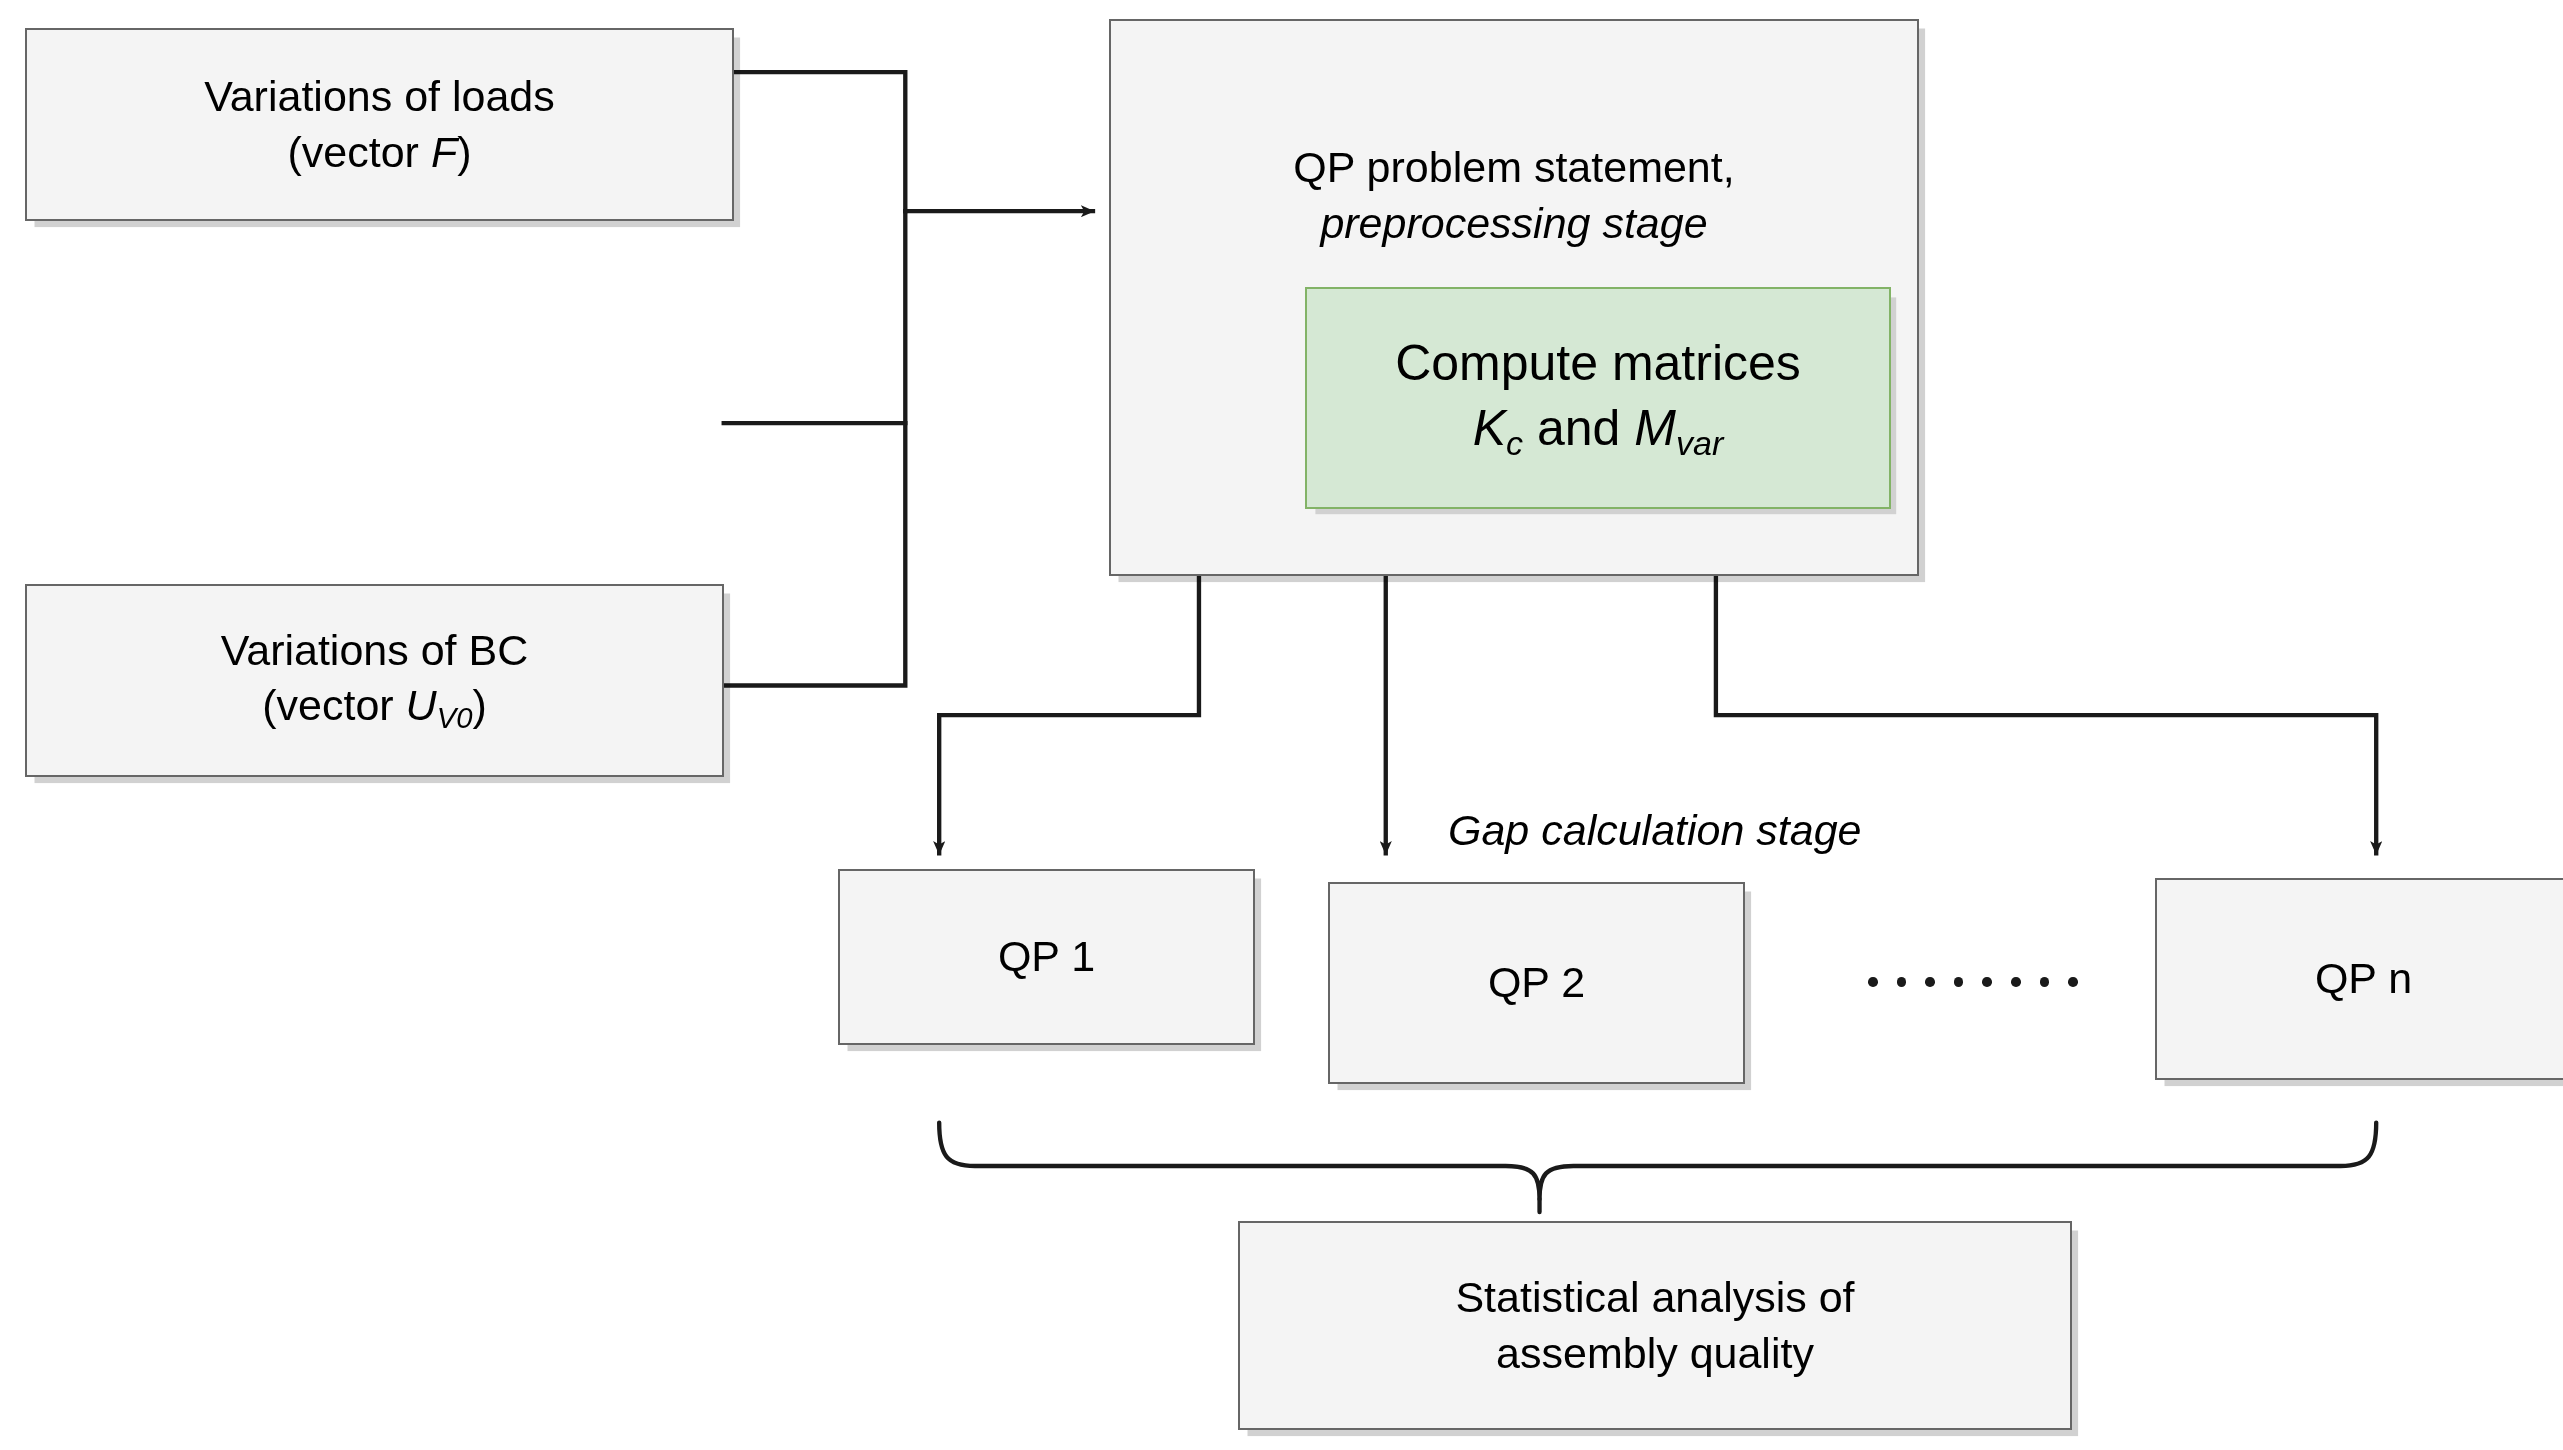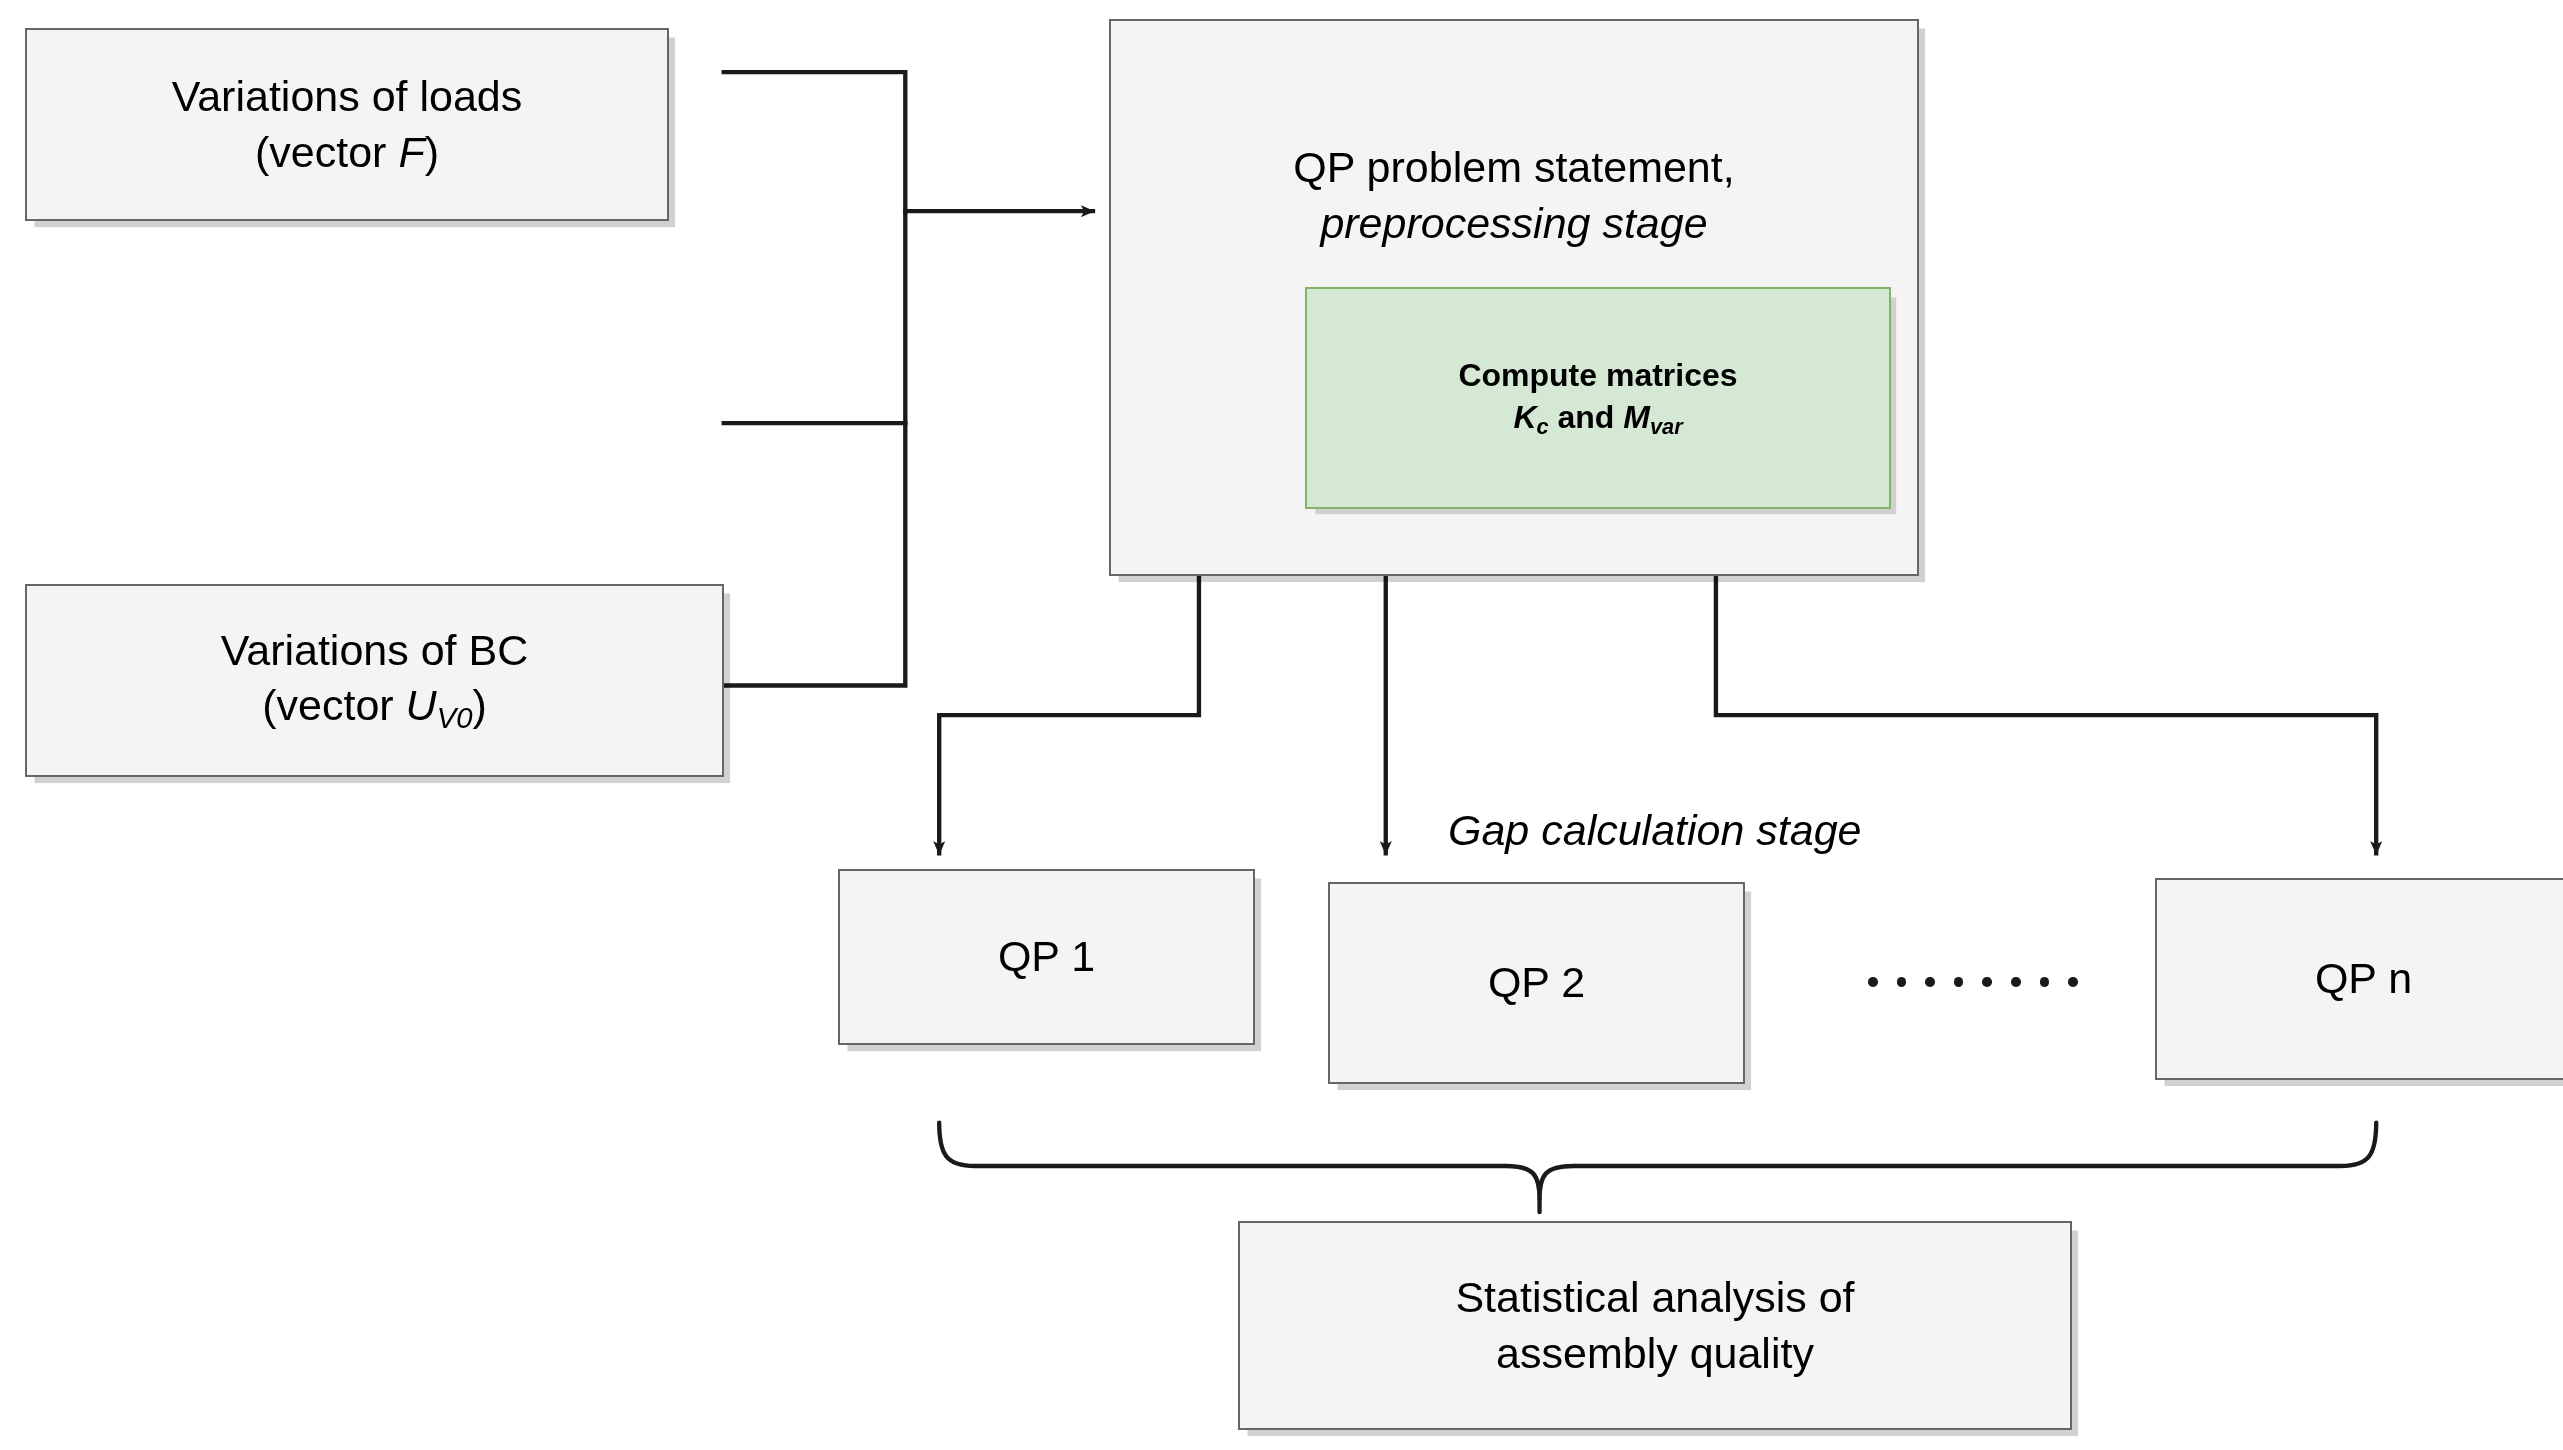--- a/index.html
+++ b/index.html
@@ -36,21 +36,21 @@
     align-items: center;
     justify-content: center;
     text-align: center;
     line-height: 1.28;
     z-index: 2;
   }
   .box .inner {
     padding: 0 12px;
     width: 100%;
   }
-  .t48 { font-size: 32px; font-weight: bold; }
+  .t48 { font-size: 50px; }
   .t50 { font-size: 43px; }
   .ital { font-style: italic; }
   .sub {
     font-size: 0.68em;
     vertical-align: -0.28em;
     font-style: italic;
   }
   .greenbox {
     position: absolute;
     box-sizing: border-box;
@@ -124,21 +124,21 @@
                C1081,1330 1090,1342 1122,1342
                L1733,1342
                C1765,1342 1772,1352 1772,1380
                C1772,1352 1779,1342 1811,1342
                L2694,1342
                C2726,1342 2735,1330 2735,1292"></path>
       <path d="M1772,1380 L1772,1395"></path>
     </g>
   </svg>
 
-  <div class="box t50" style="left:25px; top:28px; width:644px; height:193px;">
+  <div class="box t50" style="left:25px; top:28px; width:709px; height:193px;">
     <div class="inner">
       <div>Variations of loads</div>
       <div>
         <span>(vector </span><span class="ital">F</span><span>)</span>
       </div>
     </div>
   </div>
 
 
   <div class="box t50" style="left:25px; top:584px; width:699px; height:193px;">

